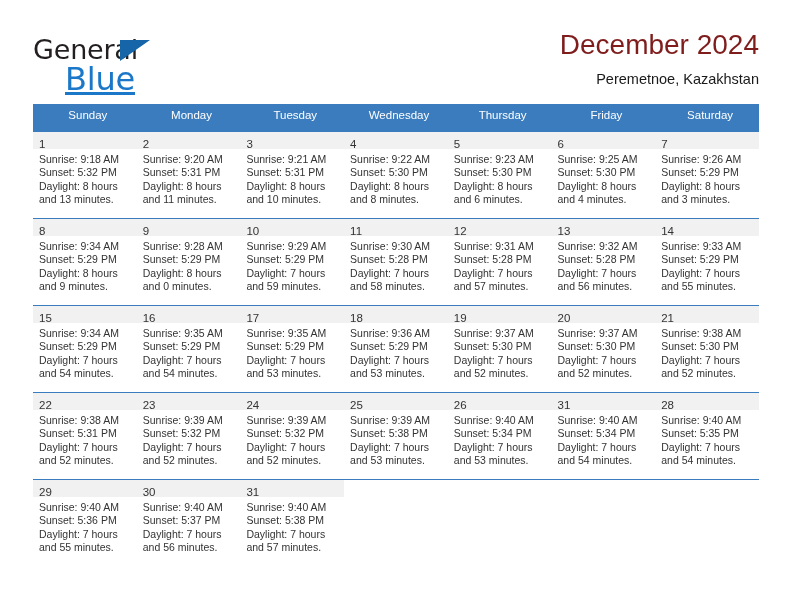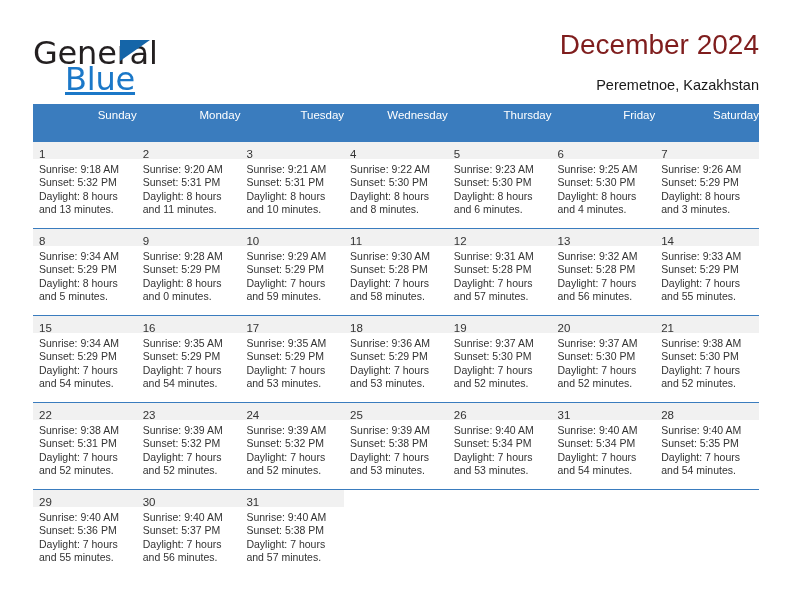--- a/index.html
+++ b/index.html
@@ -33,21 +33,21 @@
     position: absolute;
     left: 0;
     top: 6px;
     width: 140px;
     height: 56px;
   }
   .logo-general {
     position: absolute;
     left: 0;
     top: 0;
-    font-size: 32px;
+    font-size: 27px;
     letter-spacing: -0.2px;
     color: #231f20;
     font-family: "DejaVu Sans", sans-serif;
   }
   .logo-triangle {
     position: absolute;
     left: 87px;
     top: 6px;
     width: 0;
     height: 0;
@@ -73,42 +73,42 @@
   .cal-title {
     font-size: 28px;
     color: #7f1d1d;
     line-height: 34px;
     white-space: nowrap;
   }
   .cal-subtitle {
     font-size: 14.5px;
     color: #1a1a1a;
     line-height: 20px;
-    margin-top: 13px;
+    margin-top: 7px;
     white-space: nowrap;
   }
 
   
   .calendar {
     position: absolute;
     left: 33px;
     top: 104px;
     width: 726px;
     border-collapse: collapse;
     table-layout: fixed;
   }
   .calendar col { width: 103.71px; }
 
   thead th {
     background: #3a7cbe;
     color: #ffffff;
     font-size: 11.5px;
     font-weight: normal;
-    text-align: right;
-    padding: 5px 0 21px 6px;
+    text-align: center;
+    padding: 5px 0 11px 6px;
     height: 11px;
     line-height: 12px;
   }
 
   tbody td {
     vertical-align: top;
     padding: 0;
     border-top: 1.5px solid #3a7cbe;
     height: 86px;
   }
@@ -264,21 +264,21 @@
           </td>
         </tr>
         <tr class="week-row">
           <td>
             <div class="cell-inner">
               <div class="daynum-band"><span class="daynum">8</span></div>
               <div class="cell-lines">
                 <div class="cell-line">Sunrise: 9:34 AM</div>
                 <div class="cell-line">Sunset: 5:29 PM</div>
                 <div class="cell-line">Daylight: 8 hours</div>
-                <div class="cell-line">and 5 minutes.</div>
+                <div class="cell-line">and 9 minutes.</div>
               </div>
             </div>
           </td>
           <td>
             <div class="cell-inner">
               <div class="daynum-band"><span class="daynum">9</span></div>
               <div class="cell-lines">
                 <div class="cell-line">Sunrise: 9:28 AM</div>
                 <div class="cell-line">Sunset: 5:29 PM</div>
                 <div class="cell-line">Daylight: 8 hours</div>

